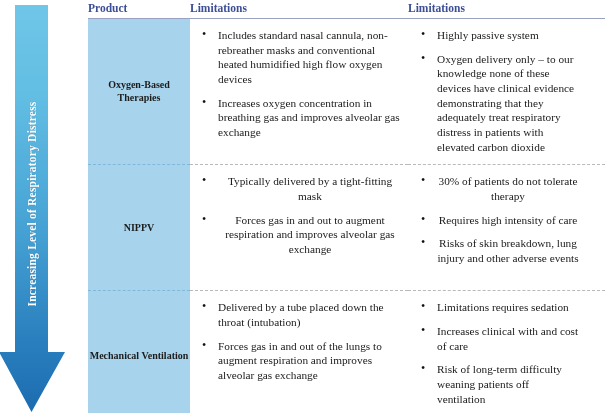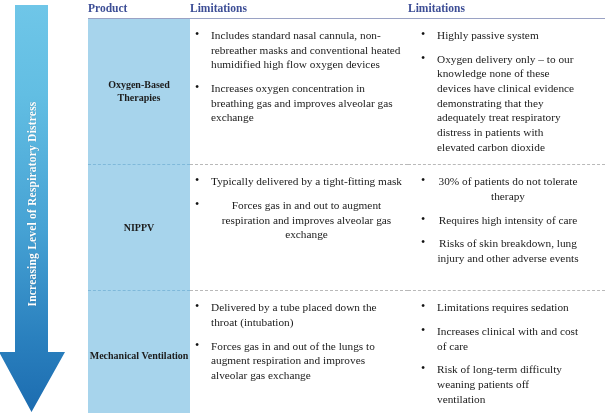--- a/index.html
+++ b/index.html
@@ -119,21 +119,21 @@
   ul.bullets li:last-child { margin-bottom: 0; }
   ul.bullets li::before {
     content: "\2022";
     position: absolute;
     left: 4px;
     top: -1px;
     font-size: 12px;
     color: #111111;
   }
 
-  td.desc-cell ul.bullets { padding-left: 1px; padding-right: 6px; }
+  td.desc-cell ul.bullets { padding-left: 8px; padding-right: 6px; }
   td.limit-cell ul.bullets { padding-left: 9px; padding-right: 26px; }
 
   
   tr.row-0 td { height: 137px; }
   tr.row-1 td { height: 125px; text-align: center; }
   tr.row-2 td { height: 130px; }
 </style>
 </head>
 <body>
 

